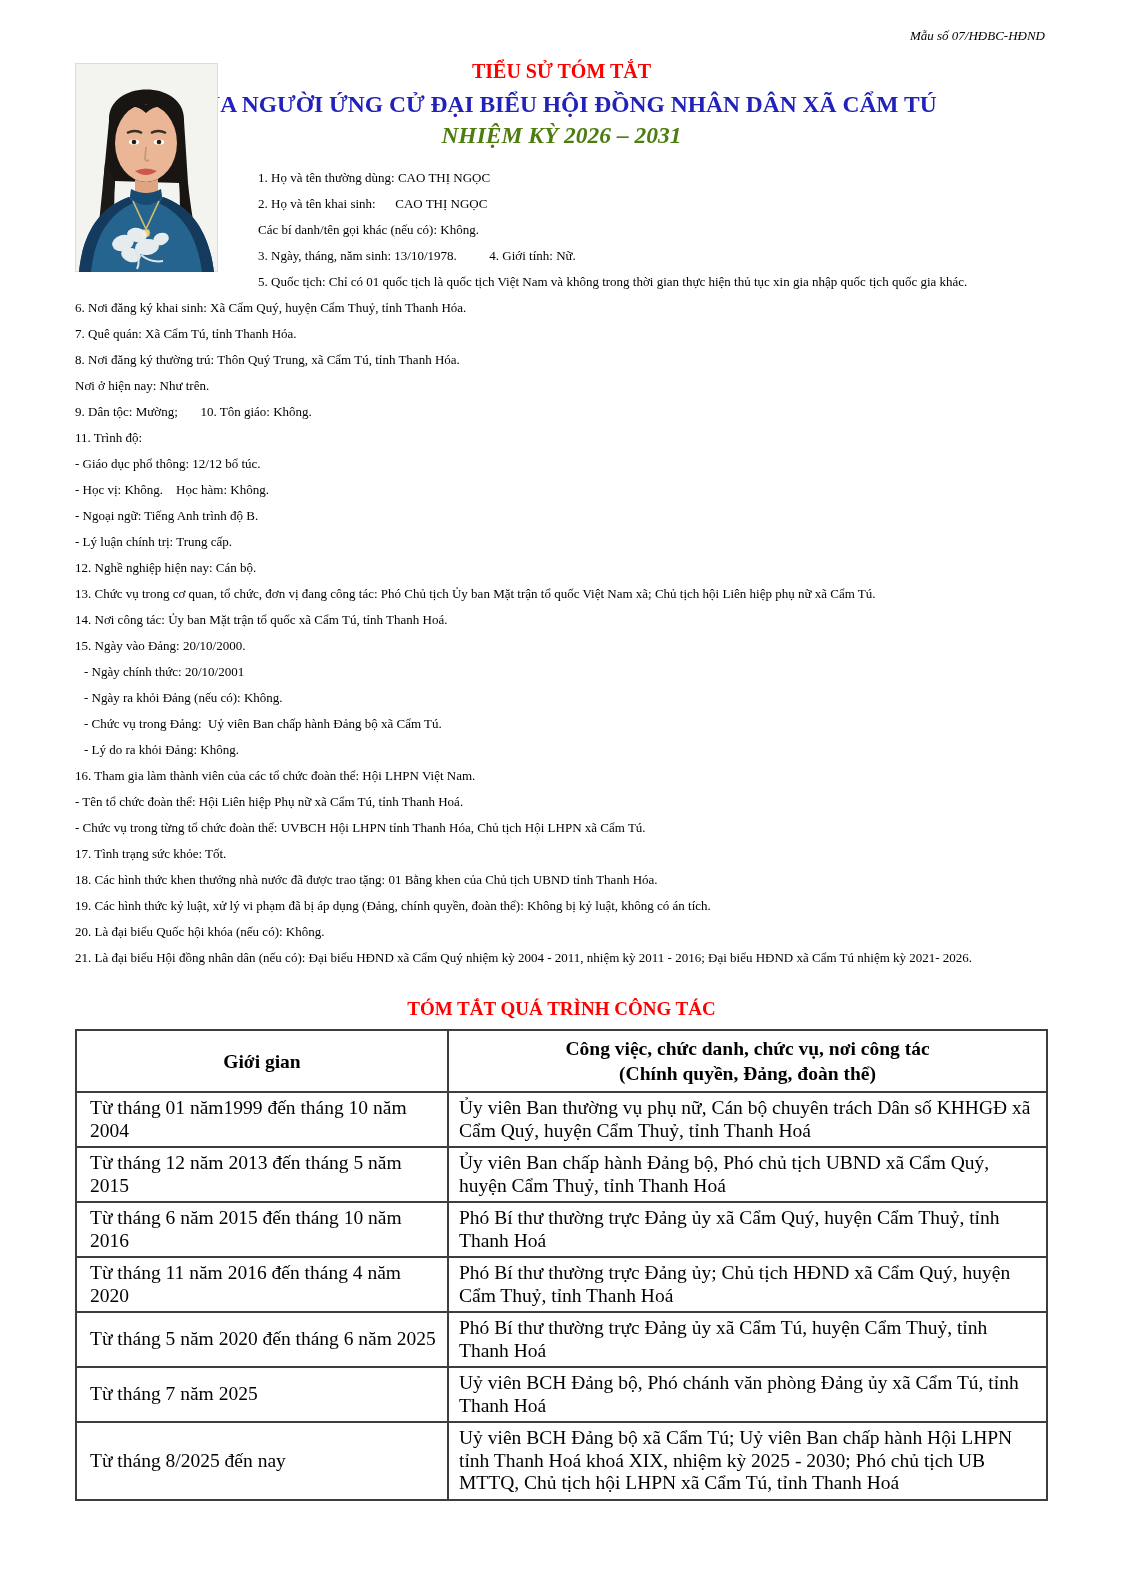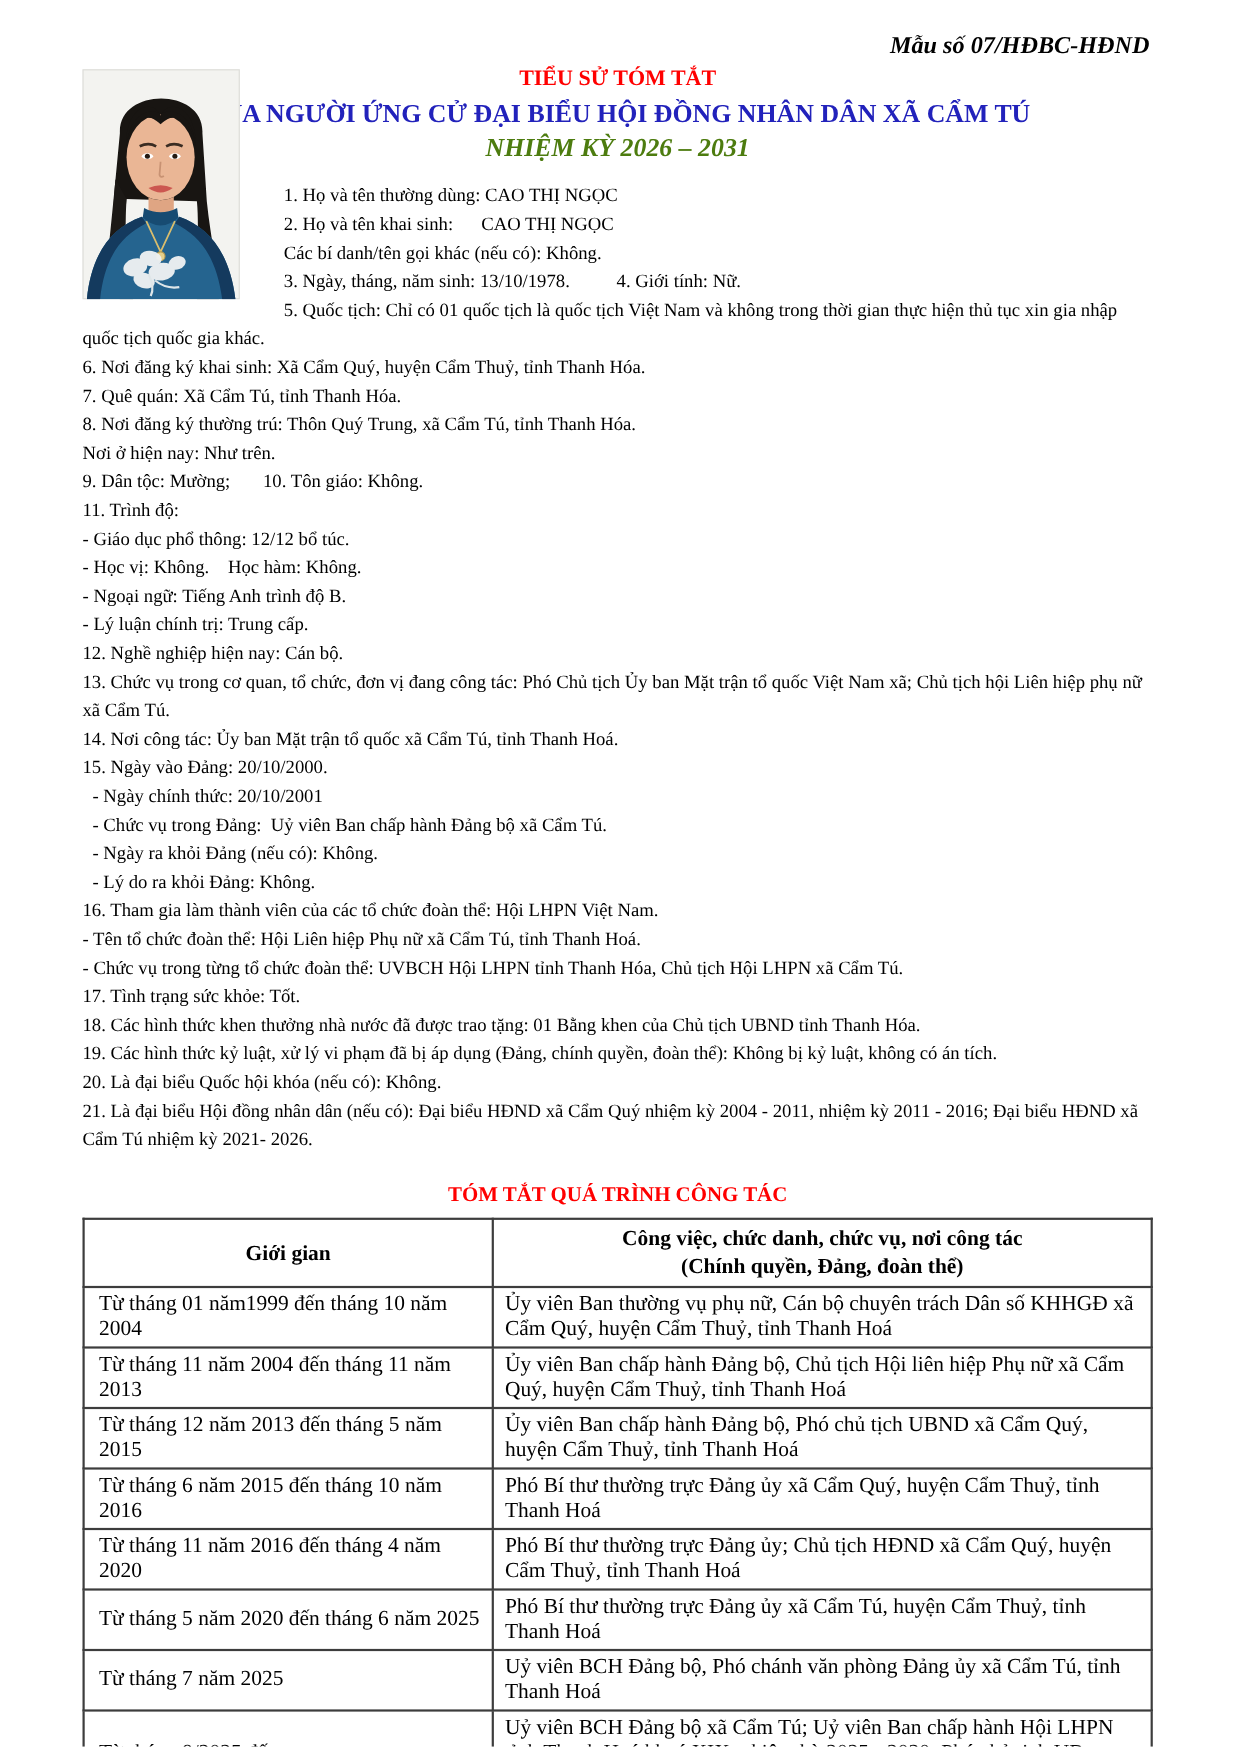--- a/index.html
+++ b/index.html
@@ -6,37 +6,37 @@
   .page {
     position:relative;
     width:1123px; height:1588px;
     background:#ffffff;
     font-family:"Liberation Serif", serif;
     color:#000000;
     overflow:hidden;
   }
   .form-note {
     position:absolute; top:28px; right:78px;
-    font-style:italic; font-size:22px;font-weight:bold;
+    font-style:italic; font-size:13px;
   }
   .titles { padding-top:54px; text-align:center; }
   .title-main {
     margin:0; font-size:20px; font-weight:bold; line-height:34px;
   }
   .title-sub {
     margin:2px 0 0 0; font-size:23.5px; font-weight:bold; line-height:29px;
   }
   .portrait {
     position:absolute; left:75px; top:63px;
     width:143px; height:209px;
     background:#f4f4f1;
   }
   .content { margin:15px 75px 0 75px; }
   .content p {
-    margin:0; font-size:17px; line-height:26px;
+    margin:0; font-size:13px; line-height:26px;
     white-space:pre-wrap;
   }
   .content p.beside { margin-left:183px; }
   .content p.wrap5 { text-indent:183px; }
   .content p.sub { padding-left:9px; }
   .table-heading {
     margin:26px 0 8px 0; text-align:center;
     font-size:19px; font-weight:bold; line-height:24px;
   }
   table.work {
@@ -133,22 +133,22 @@
       <p>11. Trình độ:</p>
       <p>- Giáo dục phổ thông: 12/12 bổ túc.</p>
       <p>- Học vị: Không.    Học hàm: Không.</p>
       <p>- Ngoại ngữ: Tiếng Anh trình độ B.</p>
       <p>- Lý luận chính trị: Trung cấp.</p>
       <p>12. Nghề nghiệp hiện nay: Cán bộ.</p>
       <p>13. Chức vụ trong cơ quan, tổ chức, đơn vị đang công tác: Phó Chủ tịch Ủy ban Mặt trận tổ quốc Việt Nam xã; Chủ tịch hội Liên hiệp phụ nữ xã Cẩm Tú.</p>
       <p>14. Nơi công tác: Ủy ban Mặt trận tổ quốc xã Cẩm Tú, tỉnh Thanh Hoá.</p>
       <p>15. Ngày vào Đảng: 20/10/2000.</p>
       <p class="sub">- Ngày chính thức: 20/10/2001</p>
+      <p class="sub">- Ngày ra khỏi Đảng (nếu có): Không.</p>
       <p class="sub">- Chức vụ trong Đảng:  Uỷ viên Ban chấp hành Đảng bộ xã Cẩm Tú.</p>
-      <p class="sub">- Ngày ra khỏi Đảng (nếu có): Không.</p>
       <p class="sub">- Lý do ra khỏi Đảng: Không.</p>
       <p>16. Tham gia làm thành viên của các tổ chức đoàn thể: Hội LHPN Việt Nam.</p>
       <p>- Tên tổ chức đoàn thể: Hội Liên hiệp Phụ nữ xã Cẩm Tú, tỉnh Thanh Hoá.</p>
       <p>- Chức vụ trong từng tổ chức đoàn thể: UVBCH Hội LHPN tỉnh Thanh Hóa, Chủ tịch Hội LHPN xã Cẩm Tú.</p>
       <p>17. Tình trạng sức khỏe: Tốt.</p>
       <p>18. Các hình thức khen thưởng nhà nước đã được trao tặng: 01 Bằng khen của Chủ tịch UBND tỉnh Thanh Hóa.</p>
       <p>19. Các hình thức kỷ luật, xử lý vi phạm đã bị áp dụng (Đảng, chính quyền, đoàn thể): Không bị kỷ luật, không có án tích.</p>
       <p>20. Là đại biểu Quốc hội khóa (nếu có): Không.</p>
       <p>21. Là đại biểu Hội đồng nhân dân (nếu có): Đại biểu HĐND xã Cẩm Quý nhiệm kỳ 2004 - 2011, nhiệm kỳ 2011 - 2016; Đại biểu HĐND xã Cẩm Tú nhiệm kỳ 2021- 2026.</p>
     </div>
@@ -168,24 +168,20 @@
           <div>(Chính quyền, Đảng, đoàn thể)</div>
         </th>
       </tr>
     </thead>
     <tbody id="work-rows">
         <tr>
           <td class="time">Từ tháng 01 năm1999 đến tháng 10 năm 2004</td>
           <td class="job">Ủy viên Ban thường vụ phụ nữ, Cán bộ chuyên trách Dân số KHHGĐ xã Cẩm Quý, huyện Cẩm Thuỷ, tỉnh Thanh Hoá</td>
         </tr>
         <tr>
-          <td class="time">Từ tháng 11 năm 2004 đến tháng 11 năm 2013</td>
-          <td class="job">Ủy viên Ban chấp hành Đảng bộ, Chủ tịch Hội liên hiệp Phụ nữ xã Cẩm Quý, huyện Cẩm Thuỷ, tỉnh Thanh Hoá</td>
-        </tr>
-        <tr>
           <td class="time">Từ tháng 12 năm 2013 đến tháng 5 năm 2015</td>
           <td class="job">Ủy viên Ban chấp hành Đảng bộ, Phó chủ tịch UBND xã Cẩm Quý, huyện Cẩm Thuỷ, tỉnh Thanh Hoá</td>
         </tr>
         <tr>
           <td class="time">Từ tháng 6 năm 2015 đến tháng 10 năm 2016</td>
           <td class="job">Phó Bí thư thường trực Đảng ủy xã Cẩm Quý, huyện Cẩm Thuỷ, tỉnh Thanh Hoá</td>
         </tr>
         <tr>
           <td class="time">Từ tháng 11 năm 2016 đến tháng 4 năm 2020</td>
           <td class="job">Phó Bí thư thường trực Đảng ủy; Chủ tịch HĐND xã Cẩm Quý, huyện Cẩm Thuỷ, tỉnh Thanh Hoá</td>

